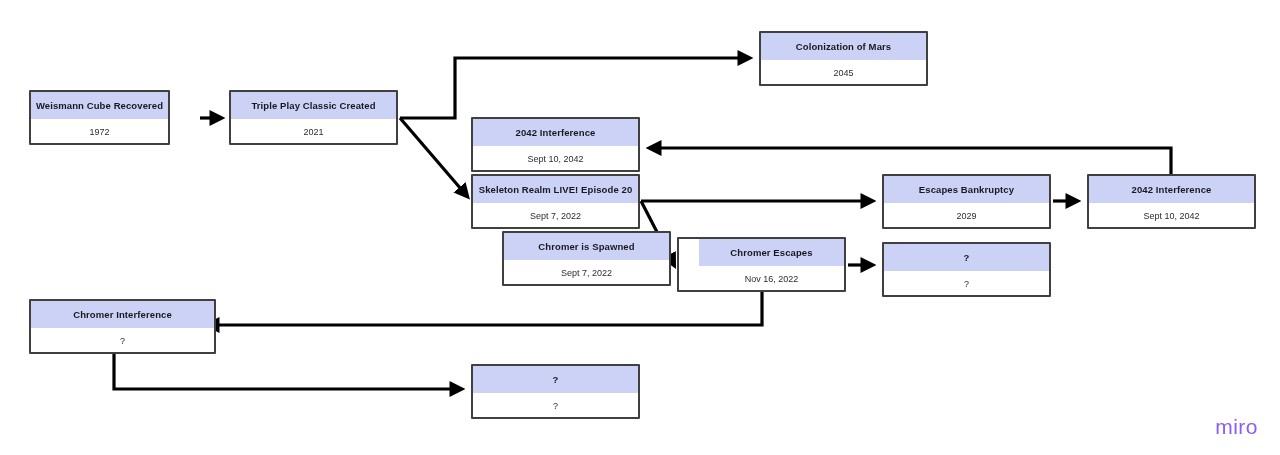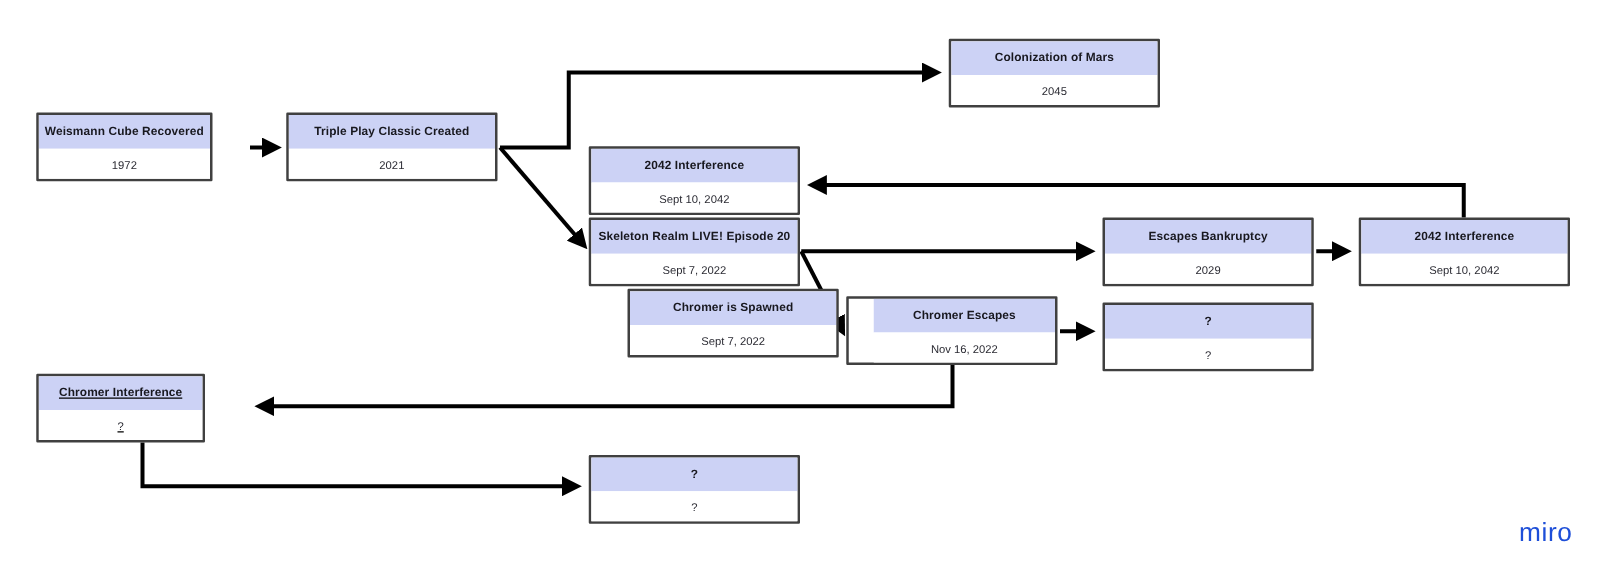--- a/index.html
+++ b/index.html
@@ -63,21 +63,21 @@
     color: #2b2b33;
     white-space: nowrap;
   }
   #watermark {
     position: absolute;
     right: 22px;
     bottom: 16px;
     font-size: 21px;
     font-weight: normal;
     letter-spacing: 0.5px;
-    color: #1d4ed8;
+    color: #8b5cf6;
     user-select: none;
   }
 </style>
 </head>
 <body>
 
 <div id="canvas">
 
   <svg id="edge-layer" viewBox="0 0 1280 455" width="1280" height="455" xmlns="http://www.w3.org/2000/svg">
     <defs>
@@ -133,21 +133,21 @@
         <div class="node-body">2029</div>
       </div>
       <div class="node" style="left: 1087px; top: 174px; width: 169px; height: 55px;">
         <div class="node-header">2042 Interference</div>
         <div class="node-body">Sept 10, 2042</div>
       </div>
       <div class="node" style="left: 882px; top: 242px; width: 169px; height: 55px;">
         <div class="node-header">?</div>
         <div class="node-body">?</div>
       </div>
-      <div class="node" style="left: 29px; top: 299px; width: 135px; height: 55px; text-decoration: underline;">
+      <div class="node" style="left: 29px; top: 299px; width: 187px; height: 55px;">
         <div class="node-header">Chromer Interference</div>
         <div class="node-body">?</div>
       </div>
       <div class="node" style="left: 471px; top: 364px; width: 169px; height: 55px;">
         <div class="node-header">?</div>
         <div class="node-body">?</div>
       </div>
     </div>
 
   <div id="watermark">miro</div>

